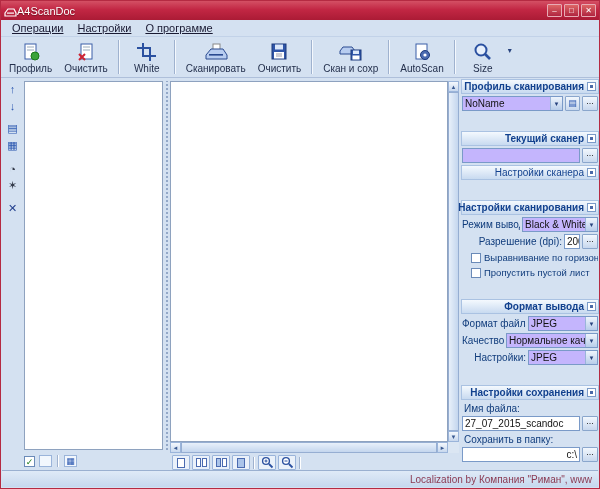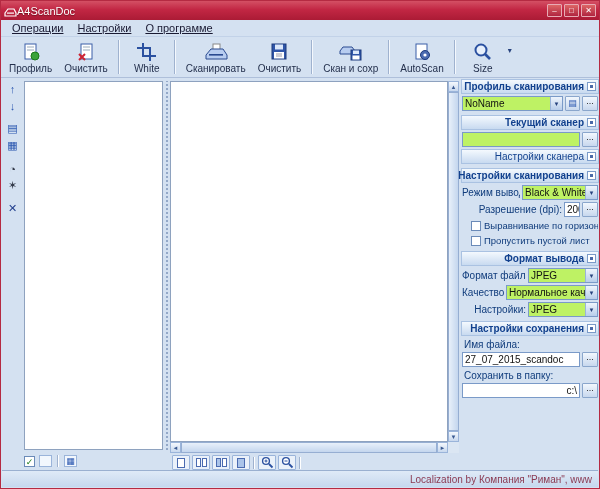--- a/index.html
+++ b/index.html
@@ -64,32 +64,32 @@
   .scorner { position:absolute; right:0; bottom:0; width:11px; height:11px; background:#dbe6f3; }
   
   .view-tools { position:absolute; left:170px; top:376px; display:flex; align-items:center; gap:2px; }
   .vbtn { width:18px; height:15px; display:flex; align-items:center; justify-content:center; gap:1px; background:#eaf1fa; border:1px solid #9ab4da; border-radius:1px; }
   .pg { width:8px; height:10px; background:#fff; border:1px solid #4a6ab0; }
   .pgs { width:5px; height:9px; background:#fff; border:1px solid #4a6ab0; }
   .pg-fill { background:#aac4ea; }
   
   .rpanel { position:absolute; left:459px; top:0; width:138px; display:flex; flex-direction:column; }
   .rp-header {
-    height:15px; margin-top:4px; background:linear-gradient(#f4f9fe,#c8daf0);
+    height:15px; margin-top:20px; background:linear-gradient(#f4f9fe,#c8daf0);
     border:1px solid #aac2e2; display:flex; align-items:center; justify-content:flex-end; gap:3px;
     padding:0 2px; font-weight:bold; color:#12418e; font-size:10px; white-space:nowrap;
   }
   .rp-header.first { margin-top:0; }
   .rp-subheader { font-weight:normal; margin-top:2px;padding-left:40px; }
   .collapse-btn { width:9px; height:9px; border:1px solid #7a9ac8; background:#fff; position:relative; flex:none; }
   .collapse-btn::after { content:""; position:absolute; left:2px; top:2px; right:2px; bottom:2px; background:#4a6aa8; }
   .rp-row { display:flex; align-items:center; gap:2px; margin:2px 1px 0 1px; height:15px; }
   .rp-label { flex:1; min-width:0; text-align:right; white-space:nowrap; overflow:hidden; color:#103c7c; font-size:10px; }
   .rp-label-left { text-align:left; color:#103c7c; font-size:10px; margin:3px 1px 0 3px; }
-  .combo { display:flex; height:15px; background:#bef264; border:1px solid #7a9ac8; flex:none; }
+  .combo { display:flex; height:15px; background:#c4b5fd; border:1px solid #7a9ac8; flex:none; }
   .combo.grow { flex:1; min-width:0; }
   .combo .val { flex:1; min-width:0; padding:1px 2px 0 2px; font-size:10px; white-space:nowrap; overflow:hidden; color:#111; }
   .cbtn { width:12px; flex:none; background:linear-gradient(#eef4fc,#b8cdea); border-left:1px solid #9ab4da; font-size:6px; color:#27427e; display:flex; align-items:center; justify-content:center; }
   .field { height:15px; background:#fff; border:1px solid #7a9ac8; font-size:10px; padding:1px 2px 0 2px; white-space:nowrap; overflow:hidden; color:#111; }
   .field.grow { flex:1; min-width:0; }
   .field.right { text-align:right; }
   .dots-btn { width:16px; height:15px; flex:none; background:linear-gradient(#f2f7fd,#c8d8ee); border:1px solid #8aa6cc; border-radius:1px; font-size:9px; line-height:9px; text-align:center; color:#222; }
   .sq-btn { width:15px; height:15px; flex:none; background:linear-gradient(#f2f7fd,#c8d8ee); border:1px solid #8aa6cc; border-radius:1px; font-size:9px; line-height:13px; text-align:center; color:#2a57b0; }
   .cb-row { display:flex; align-items:center; gap:3px; margin:2px 1px 0 10px; height:13px; }
   .checkbox { width:10px; height:10px; background:#fff; border:1px solid #6a8ab8; flex:none; }

